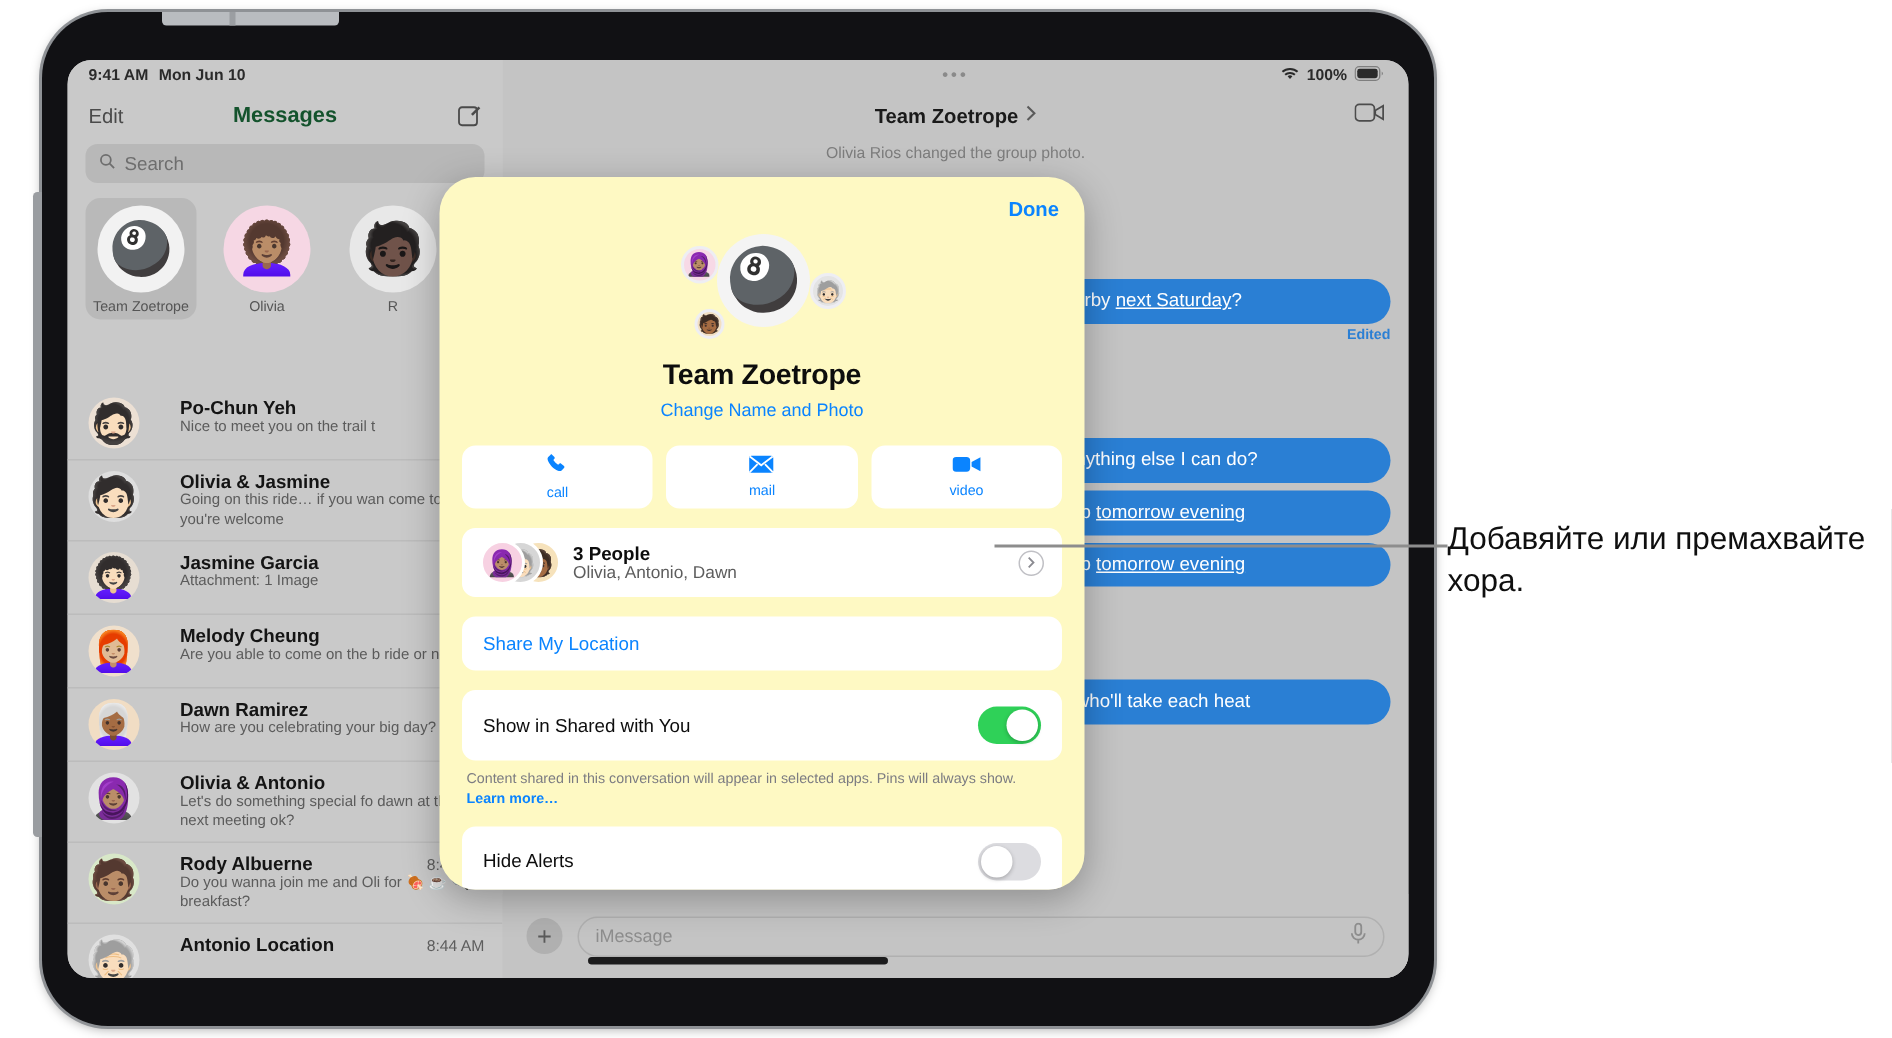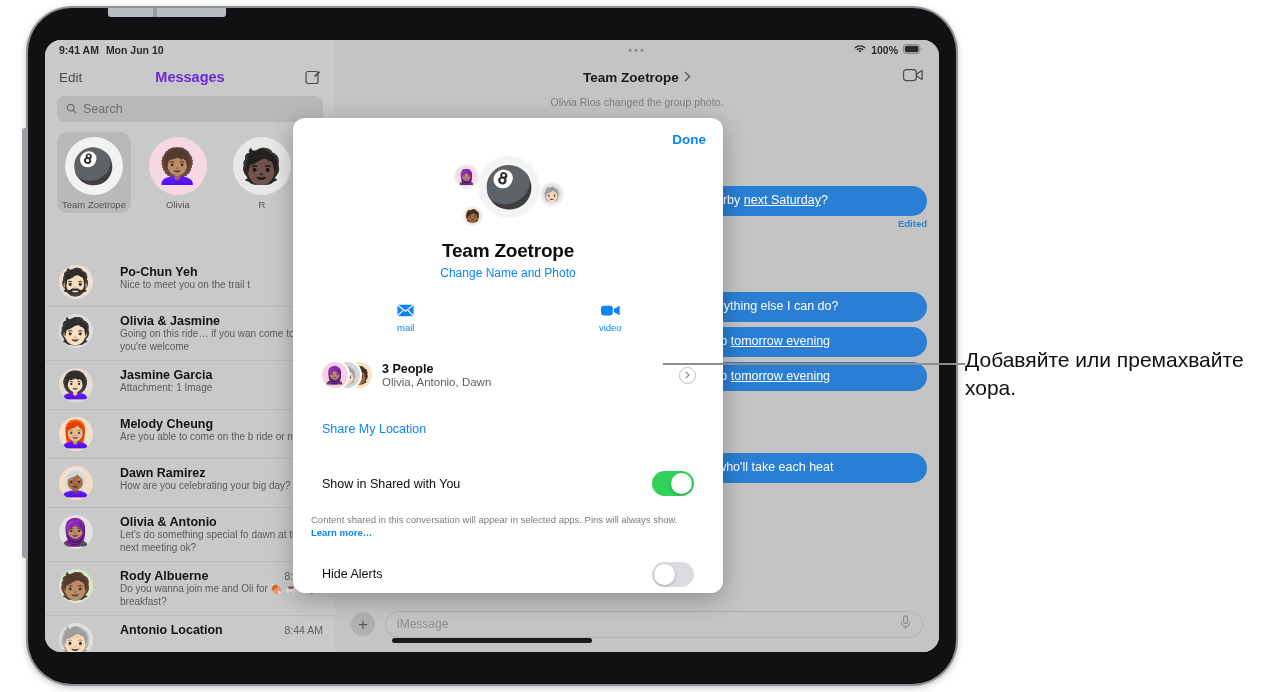--- a/index.html
+++ b/index.html
@@ -70,21 +70,21 @@
     padding: 0 14px; font-size: 10.5px; font-weight: bold; color: #2a2a2a;
     gap: 7px;
   }
   #nav-row {
     height: 34px; display: flex; align-items: center;
     padding: 0 14px; position: relative;
   }
   #edit-button { font-size: 13.5px; color: #4a4a4a; }
   #messages-title {
     position: absolute; left: 0; right: 0; text-align: center;
-    font-size: 14.5px; font-weight: bold; color: #6d28d9;
+    font-size: 14.5px; font-weight: bold; color: #14532d;
     pointer-events: none;
   }
   #compose-icon { margin-left: auto; color: #4a4a4a; display: flex; }
 
   #search-bar {
     margin: 2px 12px 0 12px; height: 26px;
     background: #b8b8b8; border-radius: 8px;
     display: flex; align-items: center; gap: 6px;
     padding: 0 9px;
   }
@@ -164,22 +164,22 @@
     display: flex; align-items: center; padding: 0 11px;
     font-size: 12px; color: #8d8d8d;
   }
   #mic-icon { margin-left: auto; color: #8d8d8d; }
 
   
   #details-modal {
     position: absolute;
     left: 265px; top: 110px;
     width: 430px; height: 475px;
-    background: #ffffff;
-    border-radius: 12px;
+    background: #fef9c3;
+    border-radius: 24px;
     box-shadow: 0 6px 24px rgba(0,0,0,.28);
     overflow: hidden;
     z-index: 40;
   }
   #done-button {
     position: absolute; right: 17px; top: 14px;
     font-size: 13.5px; font-weight: bold; color: #0a84ff;
   }
   #group-header { padding-top: 38px; text-align: center; }
   #group-avatar-wrap { position: relative; width: 120px; height: 82px; margin: 0 auto 2px; }
@@ -519,20 +519,28 @@
               <span class="emoji" style="font-size:12px">🧑🏾</span>
             </div>
         </div>
         <div id="group-name">Team Zoetrope</div>
         <div id="change-name">Change Name and Photo</div>
       </div>
 
       <div id="action-row">
         <div class="action-card">
           <span>
+            <svg width="15" height="15" viewBox="0 0 16 16" fill="#0a84ff">
+                <path d="M3.3 1.2 1.6 2.9c-.6.6-.6 1.6-.2 2.6 1.2 3 4 5.9 7.1 7.1 1 .4 2 .4 2.6-.2l1.7-1.7c.4-.4.4-1 0-1.4l-2-1.7c-.4-.3-.9-.3-1.3 0l-.9.8C7.3 7.5 6.2 6.4 5.2 5l.8-.9c.3-.4.3-.9 0-1.3L4.3 1.2c-.3-.3-.8-.3-1 0z"></path>
+              </svg>
+          </span>
+          <span class="action-label">call</span>
+        </div>
+        <div class="action-card">
+          <span>
             <svg width="17" height="13" viewBox="0 0 18 13" fill="#0a84ff">
                 <rect x="0.5" y="0.5" width="17" height="12" rx="1.5"></rect>
                 <path d="M0.9 1 L9 7.2 L17.1 1" fill="none" stroke="#fff" stroke-width="1.3"></path>
                 <path d="M0.9 12 L6.4 6.4 M17.1 12 L11.6 6.4" fill="none" stroke="#fff" stroke-width="1.3"></path>
               </svg>
           </span>
           <span class="action-label">mail</span>
         </div>
         <div class="action-card">
           <span>

